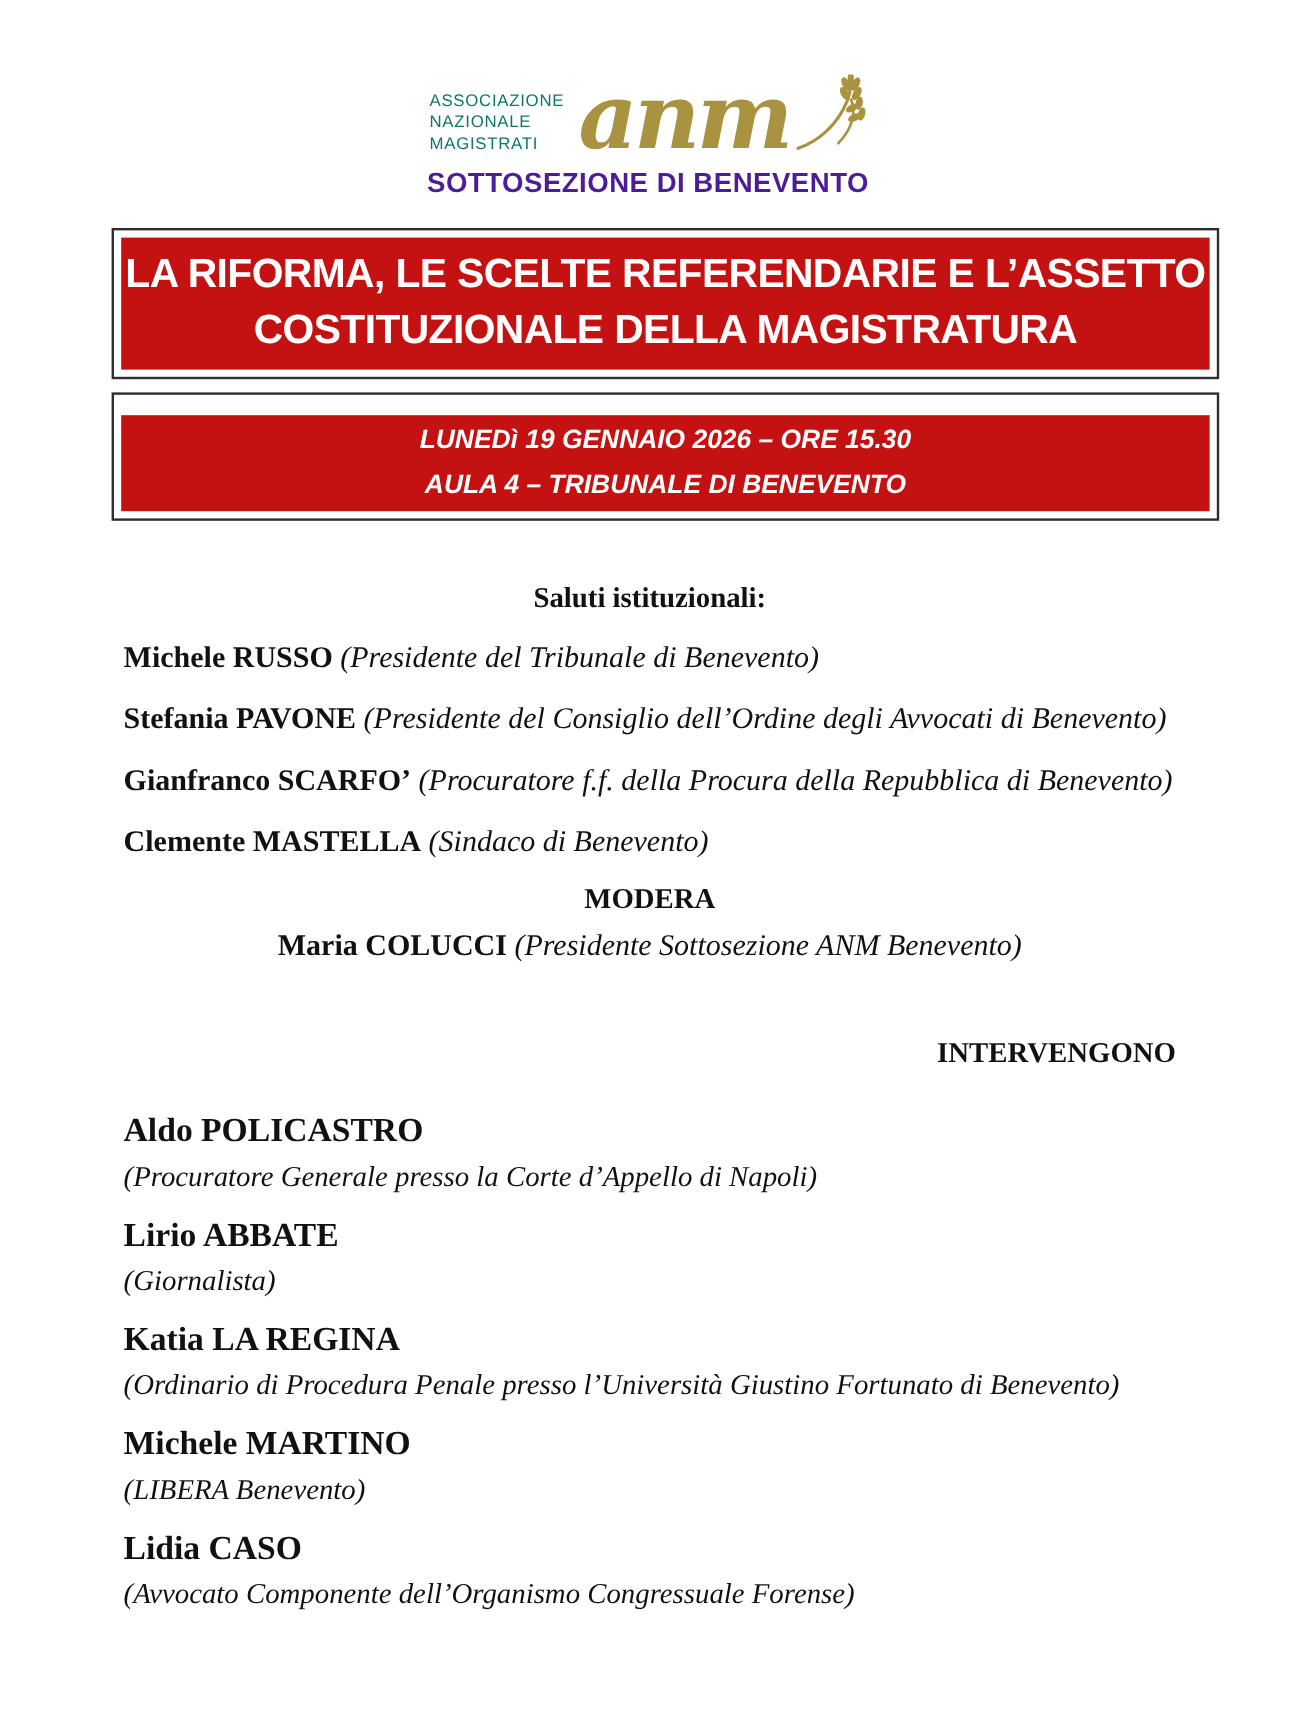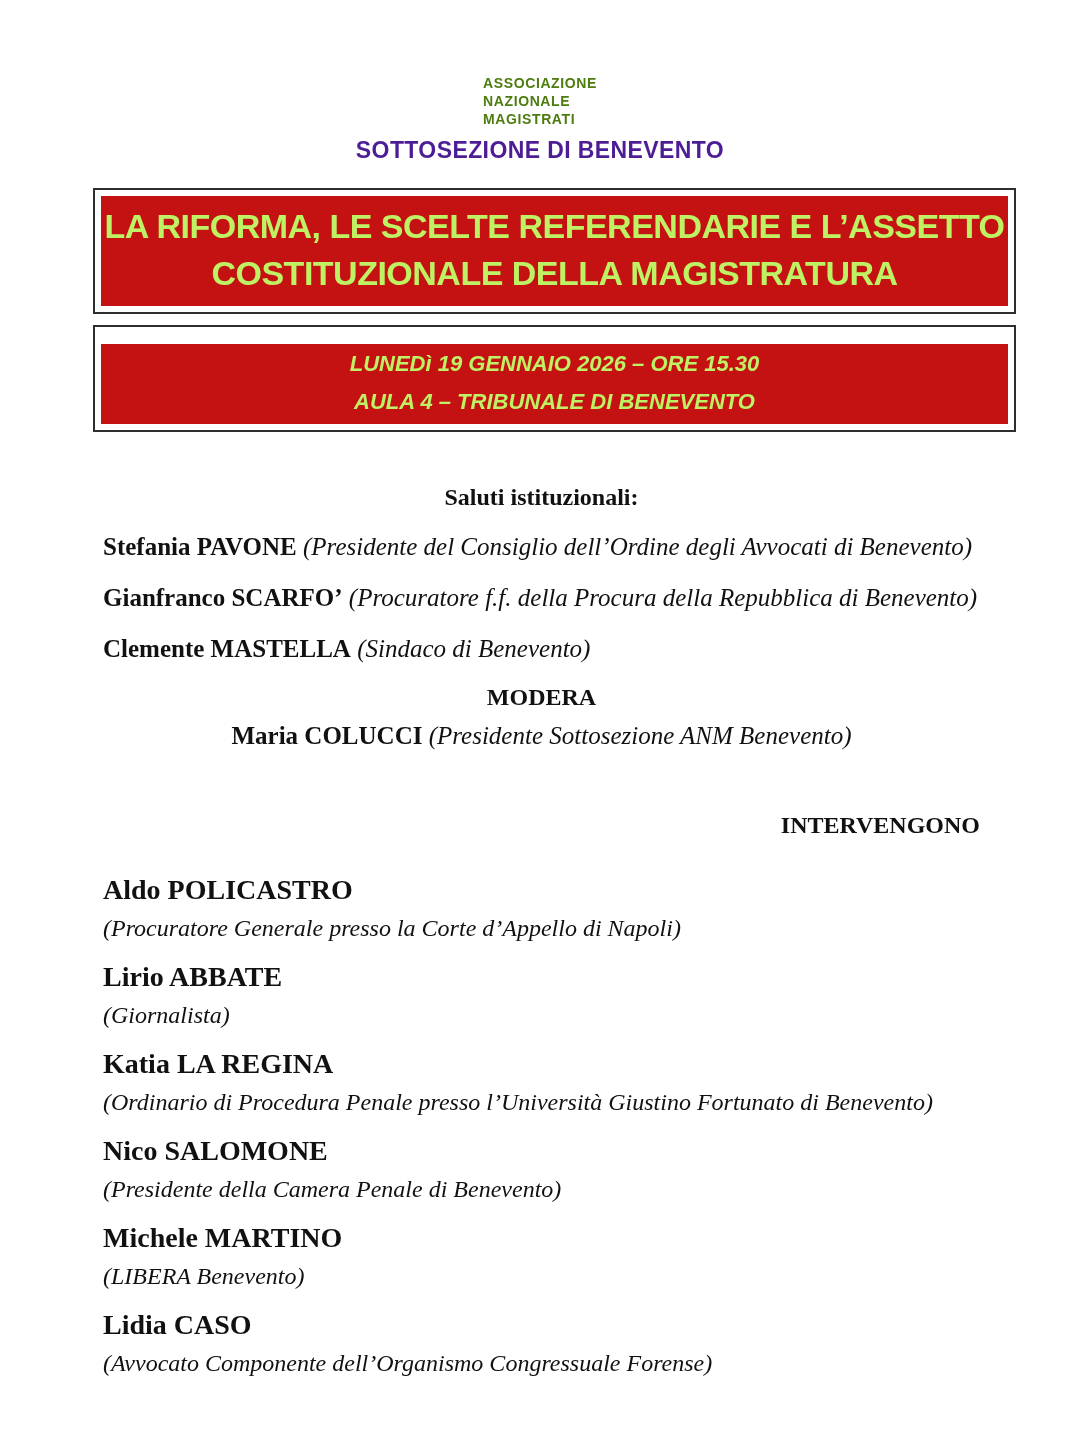--- a/index.html
+++ b/index.html
@@ -18,22 +18,22 @@
   
   .logo-row {
     display: flex;
     justify-content: center;
     align-items: flex-start;
     padding-top: 64px;
   }
   .org-lines {
     font-family: "Liberation Sans", sans-serif;
     font-size: 14px;
-    font-weight: 700;
-    color: #4d7c0f;
+    font-weight: 400;
+    color: #0f766e;
     letter-spacing: 0.6px;
     line-height: 18px;
     margin-top: 10px;
   }
   .wordmark-wrap {
     display: flex;
     align-items: flex-start;
     margin-left: 12px;
   }
   .wordmark {
@@ -62,21 +62,21 @@
     margin-left: 93px;
     margin-right: 64px;
     border: 2px solid #2e2e2e;
     background: #ffffff;
     padding: 6px;
   }
   .banner-title-box { margin-top: 24px; }
   .banner-date-box  { margin-top: 11px; }
   .banner-inner {
     background: #c41212;
-    color: #bef264;
+    color: #ffffff;
     text-align: center;
     font-family: "Liberation Sans", sans-serif;
     font-weight: 700;
   }
   .banner-title-inner {
     font-size: 34px;
     line-height: 47px;
     letter-spacing: -0.5px;
     padding: 7px 0 9px;
   }
@@ -143,20 +143,38 @@
 <body>
 
 <div class="page">
 
   <header class="logo-row">
     <div class="org-lines">
       <div>ASSOCIAZIONE</div>
       <div>NAZIONALE</div>
       <div>MAGISTRATI</div>
     </div>
+    <div class="wordmark-wrap">
+      <span class="wordmark">anm</span>
+      <svg class="wheat" width="62" height="66" viewBox="0 0 62 66" fill="none" xmlns="http://www.w3.org/2000/svg">
+        <path d="M4 62 C22 56 38 42 46 22 C48 17 49 12 49 6" stroke="#a99340" stroke-width="2.6" fill="none"></path>
+        <path d="M49 20 C54 32 50 46 38 58" stroke="#a99340" stroke-width="2.2" fill="none"></path>
+        <g fill="#a99340">
+          <ellipse cx="45" cy="8" rx="3.2" ry="6" transform="rotate(-28 45 8)"></ellipse>
+          <ellipse cx="53" cy="8" rx="3.2" ry="6" transform="rotate(28 53 8)"></ellipse>
+          <ellipse cx="44" cy="16" rx="3.2" ry="6" transform="rotate(-30 44 16)"></ellipse>
+          <ellipse cx="54" cy="16" rx="3.2" ry="6" transform="rotate(30 54 16)"></ellipse>
+          <ellipse cx="49" cy="3" rx="2.6" ry="5"></ellipse>
+          <ellipse cx="50" cy="28" rx="3" ry="5.6" transform="rotate(60 50 28)"></ellipse>
+          <ellipse cx="56" cy="24" rx="3" ry="5.6" transform="rotate(10 56 24)"></ellipse>
+          <ellipse cx="52" cy="36" rx="3" ry="5.6" transform="rotate(65 52 36)"></ellipse>
+          <ellipse cx="58" cy="33" rx="3" ry="5.6" transform="rotate(15 58 33)"></ellipse>
+        </g>
+      </svg>
+    </div>
   </header>
 
   <div class="subsection">SOTTOSEZIONE DI BENEVENTO</div>
 
   <section class="banner banner-title-box">
     <div class="banner-inner banner-title-inner">
       <div>LA RIFORMA, LE SCELTE REFERENDARIE E L’ASSETTO</div>
       <div>COSTITUZIONALE DELLA MAGISTRATURA</div>
     </div>
   </section>
@@ -166,20 +184,24 @@
       <div>LUNEDì 19 GENNAIO 2026 – ORE 15.30</div>
       <div>AULA 4 – TRIBUNALE DI BENEVENTO</div>
     </div>
   </section>
 
   <main class="content">
 
     <p class="saluti-heading">Saluti istituzionali:</p>
 
     <p class="greet-line">
+      <span class="gname">Michele RUSSO</span>
+      <span class="grole">(Presidente del Tribunale di Benevento)</span>
+    </p>
+    <p class="greet-line">
       <span class="gname">Stefania PAVONE</span>
       <span class="grole">(Presidente del Consiglio dell’Ordine degli Avvocati di Benevento)</span>
     </p>
     <p class="greet-line">
       <span class="gname">Gianfranco SCARFO’</span>
       <span class="grole">(Procuratore f.f. della Procura della Repubblica di Benevento)</span>
     </p>
     <p class="greet-line">
       <span class="gname">Clemente MASTELLA</span>
       <span class="grole">(Sindaco di Benevento)</span>
@@ -199,24 +221,20 @@
     </div>
     <div class="speaker">
       <p class="sname">Lirio ABBATE</p>
       <p class="srole">(Giornalista)</p>
     </div>
     <div class="speaker">
       <p class="sname">Katia LA REGINA</p>
       <p class="srole">(Ordinario di Procedura Penale presso l’Università Giustino Fortunato di Benevento)</p>
     </div>
     <div class="speaker">
-      <p class="sname">Nico SALOMONE</p>
-      <p class="srole">(Presidente della Camera Penale di Benevento)</p>
-    </div>
-    <div class="speaker">
       <p class="sname">Michele MARTINO</p>
       <p class="srole">(LIBERA Benevento)</p>
     </div>
     <div class="speaker">
       <p class="sname">Lidia CASO</p>
       <p class="srole">(Avvocato Componente dell’Organismo Congressuale Forense)</p>
     </div>
 
   </main>
 </div>

